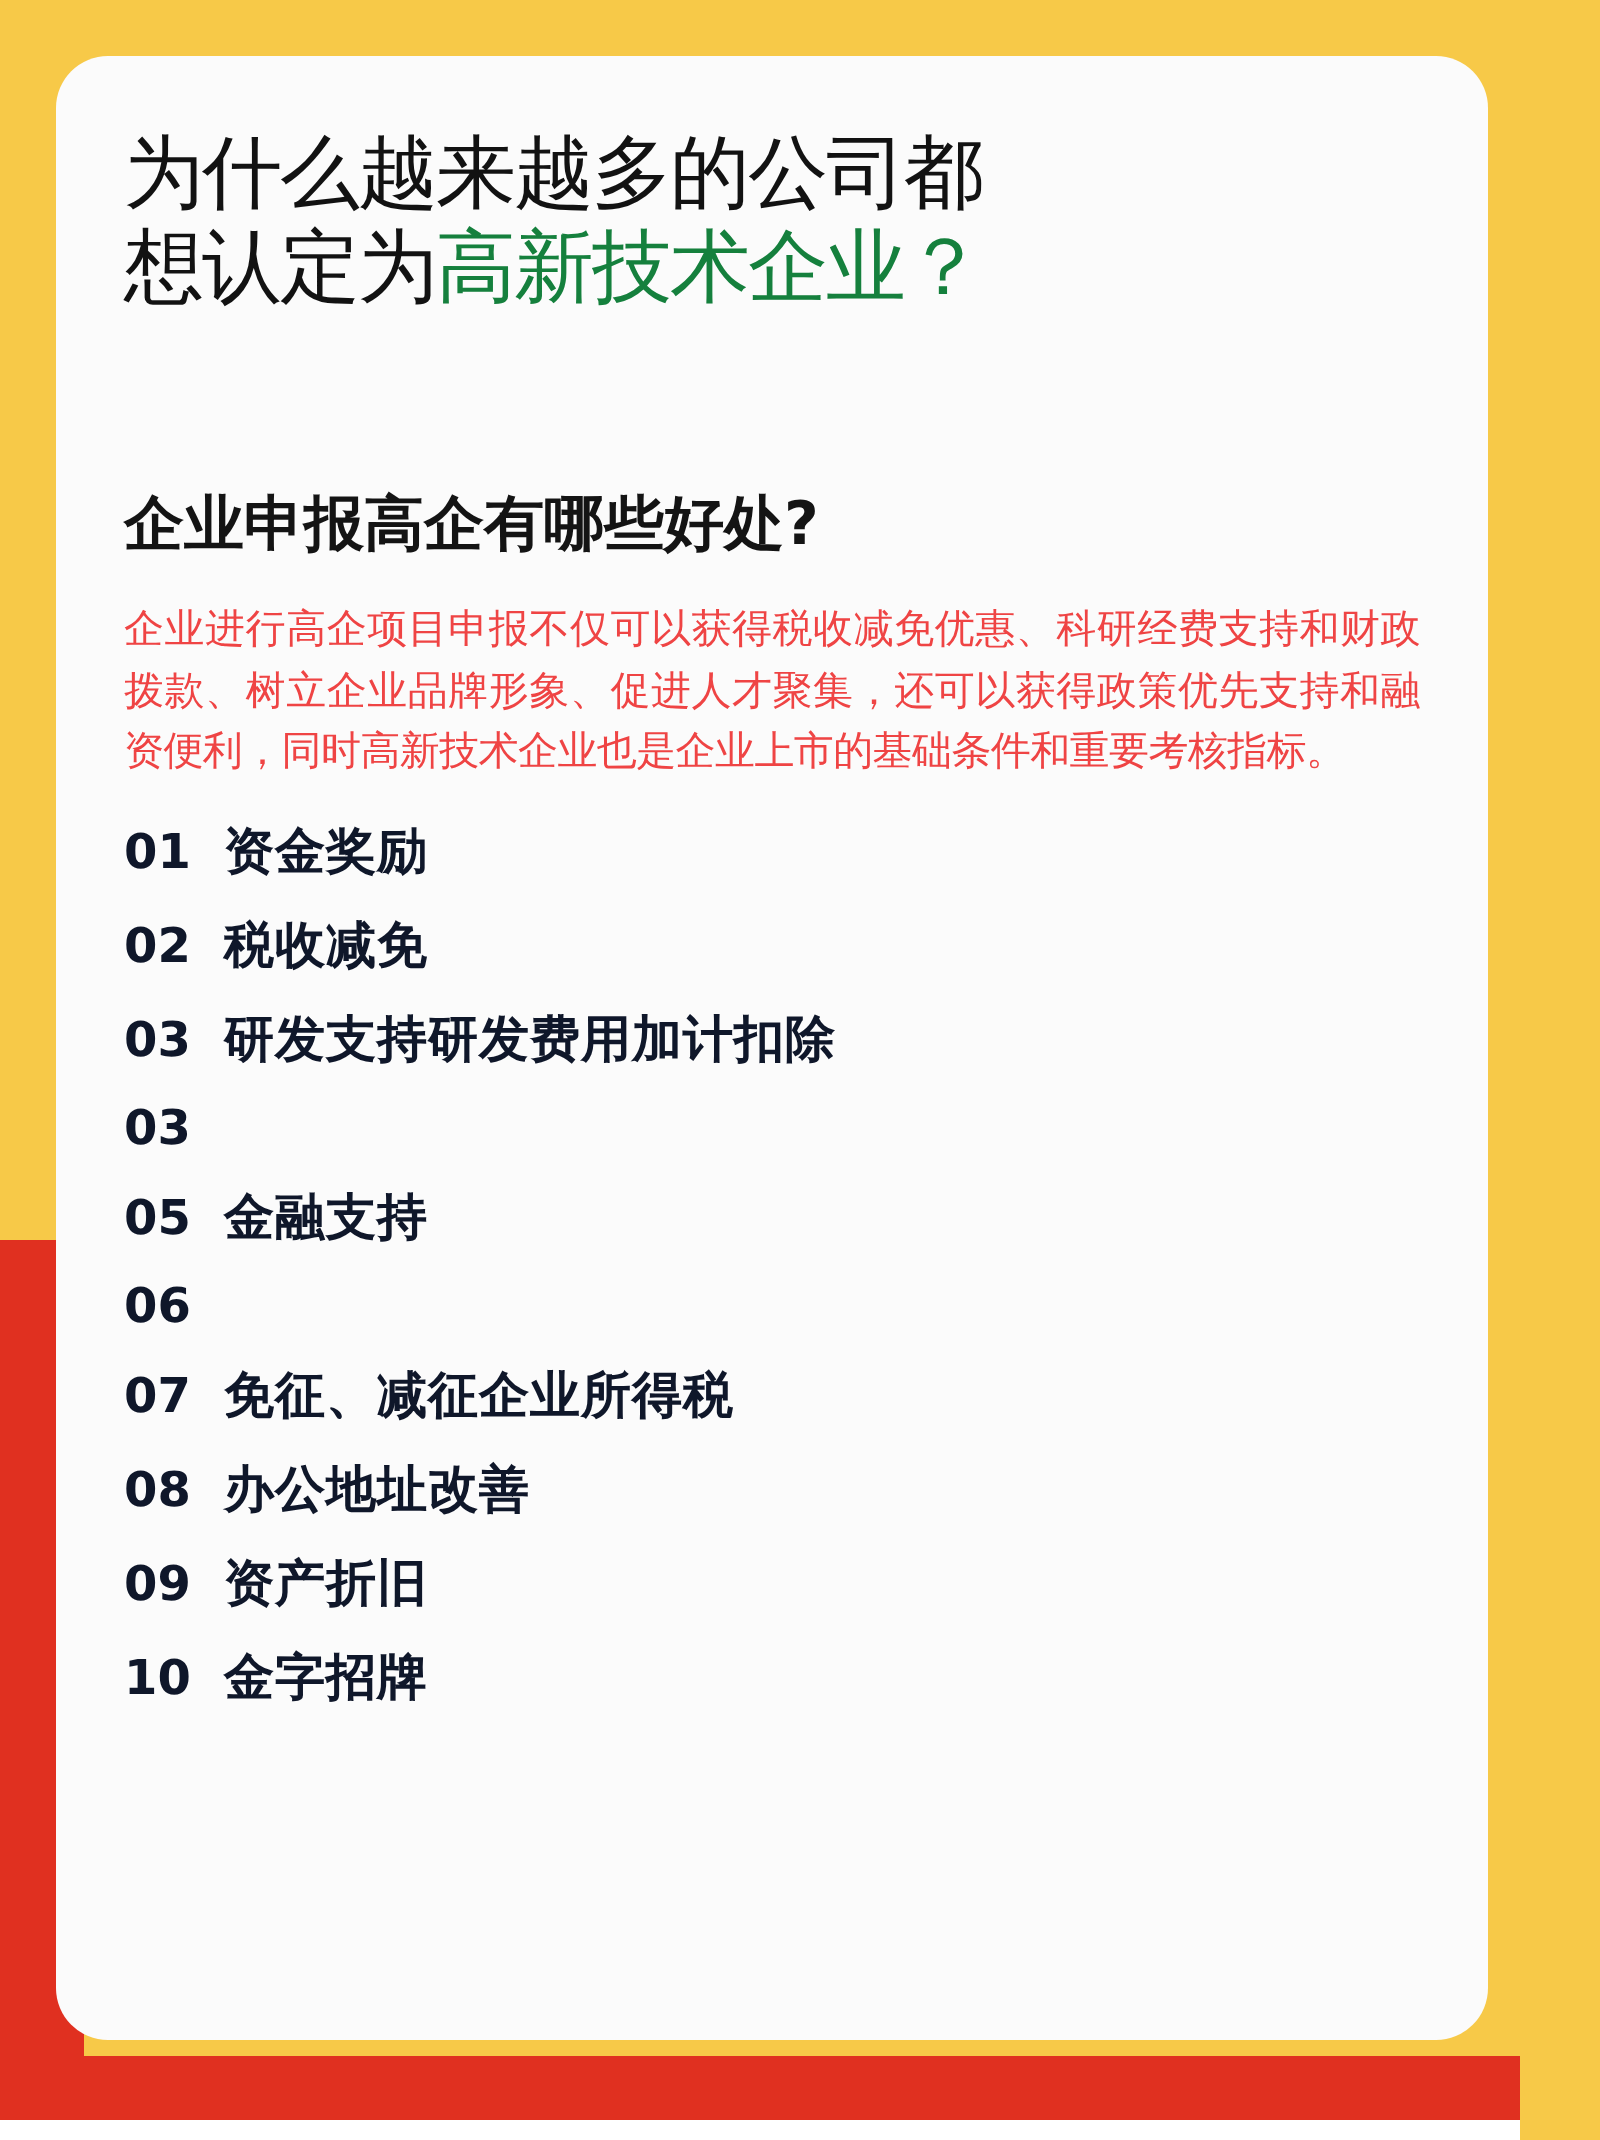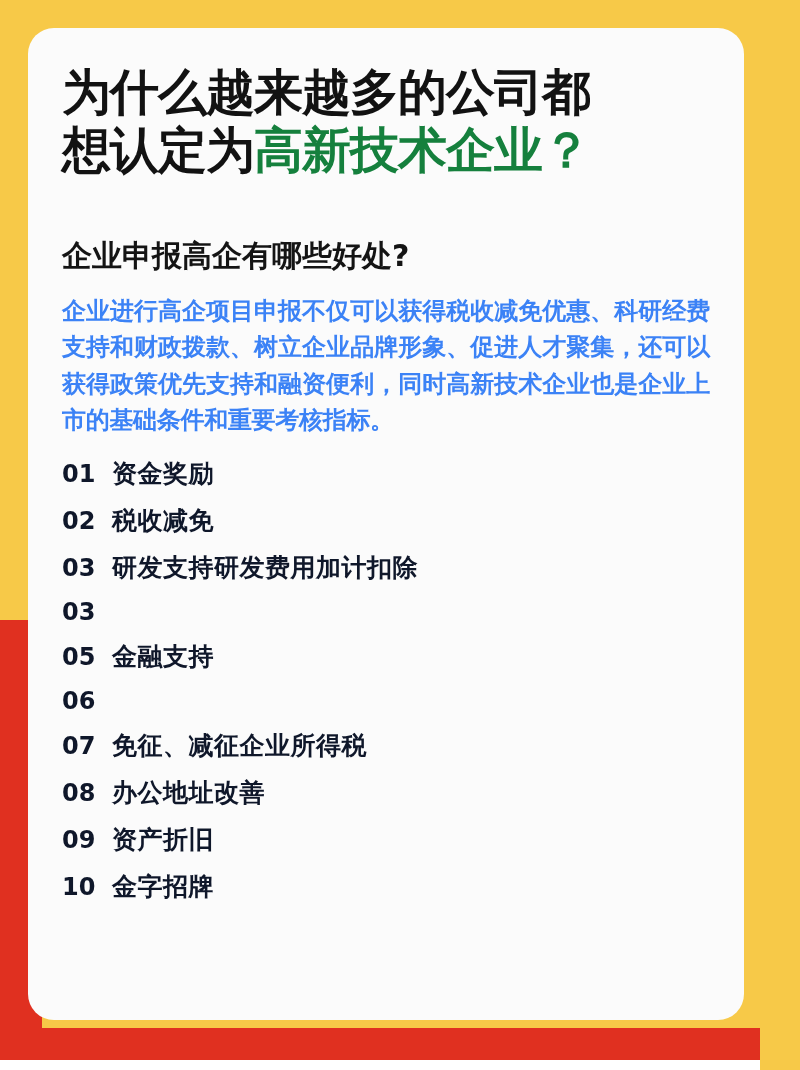--- a/index.html
+++ b/index.html
@@ -63,54 +63,53 @@
     height: 992px;
     background: #fbfbfb;
     border-radius: 26px;
     box-sizing: border-box;
     padding: 26px 34px 0 34px;
     overflow: hidden;
   }
 
   
   .headline {
-    font-size: 49px;
+    font-size: 40px;
     line-height: 1.18;
-    font-weight: 700;
+    font-weight: 400;
     color: #121212;
     letter-spacing: -1px;
     margin: 0 0 0 0;
     padding-top: 10px;
     white-space: nowrap;
   }
   .headline .line {
     display: block;
   }
   .headline .accent {
     color: #15803d;
   }
 
   
   .sub-heading {
-    margin-top: 56px;
+    margin-top: 84px;
     font-size: 30px;
     font-weight: 700;
     color: #141414;
     letter-spacing: 0px;
   }
 
   
   .paragraph {
     margin-top: 16px;
-    font-size: 24px;
+    font-size: 20px;
     line-height: 1.52;
-    color: #3b82f6;
+    color: #ef4444;
     text-align: justify;
     letter-spacing: -0.3px;
-    font-weight: bold;
   }
 
   
   .benefit-list {
     margin-top: 18px;
     list-style: none;
     padding: 0;
   }
   .benefit-item {
     display: flex;

